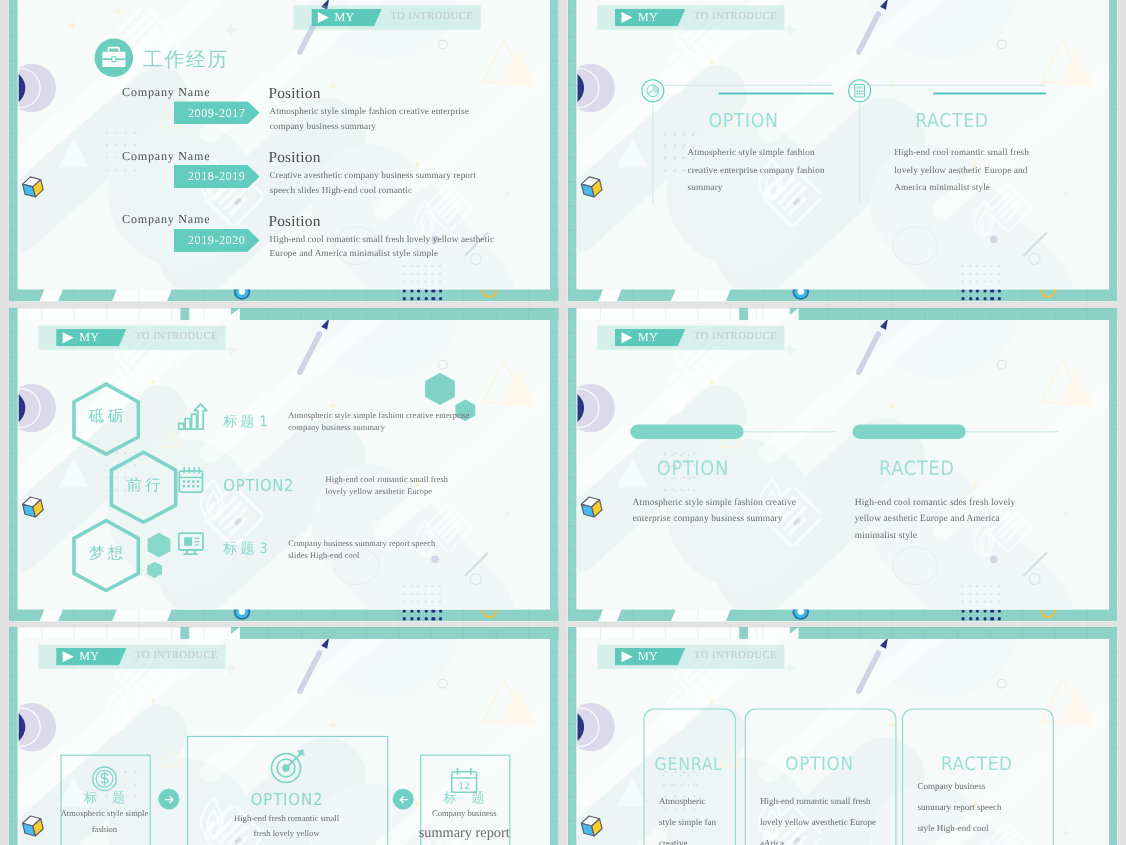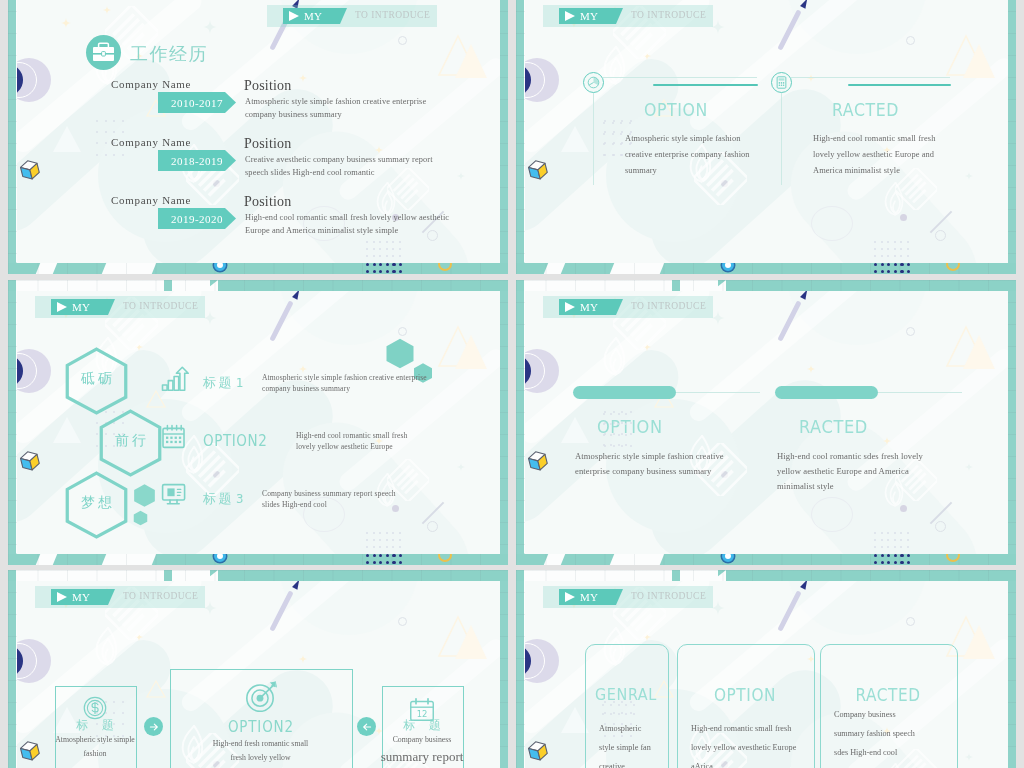--- a/index.html
+++ b/index.html
@@ -289,21 +289,21 @@
 
    <div class="s1">
      <div style="position:absolute;left:69px;top:35px;width:35px;height:35px;border-radius:50%;background:#6cccbe"><svg width="35" height="35" viewBox="0 0 35 35">
               <rect x="7" y="12" width="21" height="14" rx="1" fill="#fff"></rect>
               <path d="M12.6 12 V9.6 A1.3 1.3 0 0 1 13.9 8.3 H21.1 A1.3 1.3 0 0 1 22.4 9.6 V12" fill="none" stroke="#fff" stroke-width="1.5"></path>
               <rect x="7" y="18" width="21" height="1.6" fill="#6cccbe"></rect>
               <rect x="15.6" y="16.6" width="3.8" height="4.4" rx=".8" fill="#fff" stroke="#6cccbe" stroke-width="1"></rect>
             </svg></div>
      <div class="t-title" style="left:113px;top:42px">工作经历</div>
      <div class="t-comp" style="left:94px;top:78px">Company Name</div>
-     <div class="badge" style="left:141px;top:92px;width:78px">2010-2017</div>
+     <div class="badge" style="left:141px;top:92px;width:78px">2009-2017</div>
      <div class="t-pos" style="left:227px;top:78px">Position</div>
      <div class="t-desc" style="left:228px;top:96px">Atmospheric style simple fashion creative enterprise</div>
      <div class="t-desc" style="left:228px;top:109px">company business summary</div>
      <div class="t-comp" style="left:94px;top:136px">Company Name</div>
      <div class="badge" style="left:141px;top:150px;width:78px">2018-2019</div>
      <div class="t-pos" style="left:227px;top:136px">Position</div>
      <div class="t-desc" style="left:228px;top:154px">Creative avesthetic company business summary report</div>
      <div class="t-desc" style="left:228px;top:167px">speech slides High-end cool romantic</div>
      <div class="t-comp" style="left:94px;top:194px">Company Name</div>
      <div class="badge" style="left:141px;top:208px;width:78px">2019-2020</div>
@@ -1531,20 +1531,20 @@
      <div style="position:absolute;left:74px;top:162px;color:#6b6b6b;font-size:8.2px;font-family:'Liberation Serif',serif">style simple fan</div>
      <div style="position:absolute;left:74px;top:181px;color:#6b6b6b;font-size:8.2px;font-family:'Liberation Serif',serif">creative</div>
      <div class="rbox" style="left:152px;top:63px;width:136px;height:136px"></div>
      <div style="position:absolute;left:152px;top:104px;width:136px;text-align:center;color:#9bdfd5;font-size:17px;letter-spacing:.6px;font-family:'DejaVu Sans Condensed','DejaVu Sans',sans-serif;font-weight:200">OPTION</div>
      <div style="position:absolute;left:166px;top:143px;color:#6b6b6b;font-size:8.2px;font-family:'Liberation Serif',serif">High-end romantic small fresh</div>
      <div style="position:absolute;left:166px;top:162px;color:#6b6b6b;font-size:8.2px;font-family:'Liberation Serif',serif">lovely yellow avesthetic Europe</div>
      <div style="position:absolute;left:166px;top:181px;color:#6b6b6b;font-size:8.2px;font-family:'Liberation Serif',serif">aArica</div>
      <div class="rbox" style="left:295px;top:63px;width:136px;height:136px"></div>
      <div style="position:absolute;left:295px;top:104px;width:136px;text-align:center;color:#9bdfd5;font-size:17px;letter-spacing:.6px;font-family:'DejaVu Sans Condensed','DejaVu Sans',sans-serif;font-weight:200">RACTED</div>
      <div style="position:absolute;left:309px;top:129px;color:#6b6b6b;font-size:8.2px;font-family:'Liberation Serif',serif">Company business</div>
-     <div style="position:absolute;left:309px;top:148px;color:#6b6b6b;font-size:8.2px;font-family:'Liberation Serif',serif">summary fashion speech</div>
-     <div style="position:absolute;left:309px;top:167px;color:#6b6b6b;font-size:8.2px;font-family:'Liberation Serif',serif">sdes High-end cool</div>
+     <div style="position:absolute;left:309px;top:148px;color:#6b6b6b;font-size:8.2px;font-family:'Liberation Serif',serif">summary report speech</div>
+     <div style="position:absolute;left:309px;top:167px;color:#6b6b6b;font-size:8.2px;font-family:'Liberation Serif',serif">style High-end cool</div>
      <div style="position:absolute;left:309px;top:186px;color:#6b6b6b;font-size:8.2px;font-family:'Liberation Serif',serif">romantic</div>
    </div>
 
   </div>
 </div>
 </div>
 
 </body></html>

